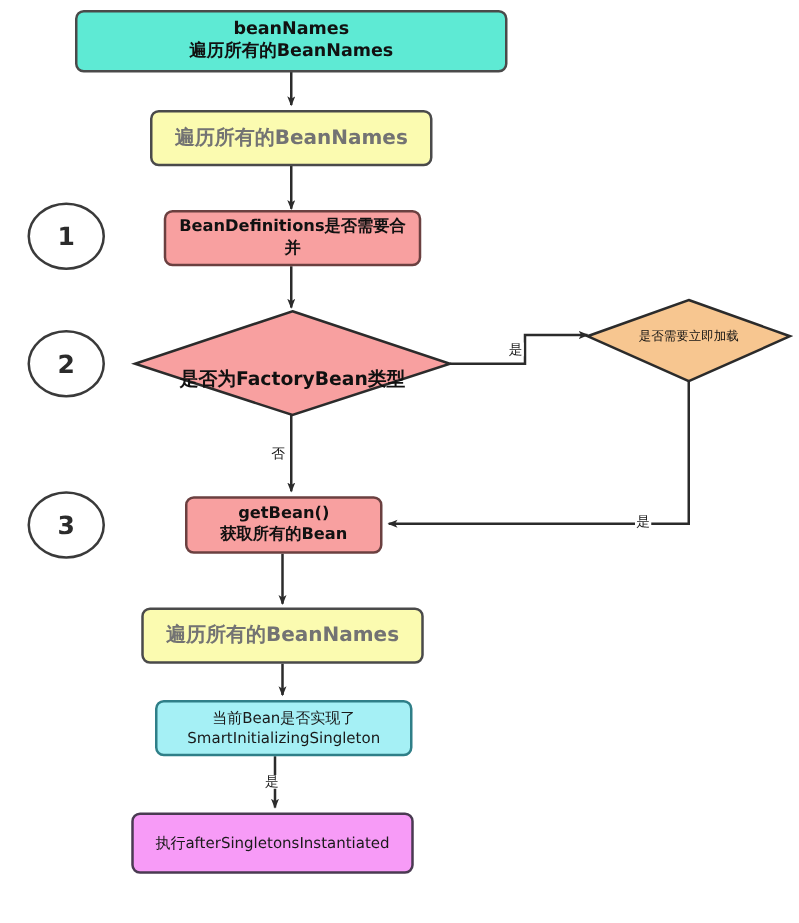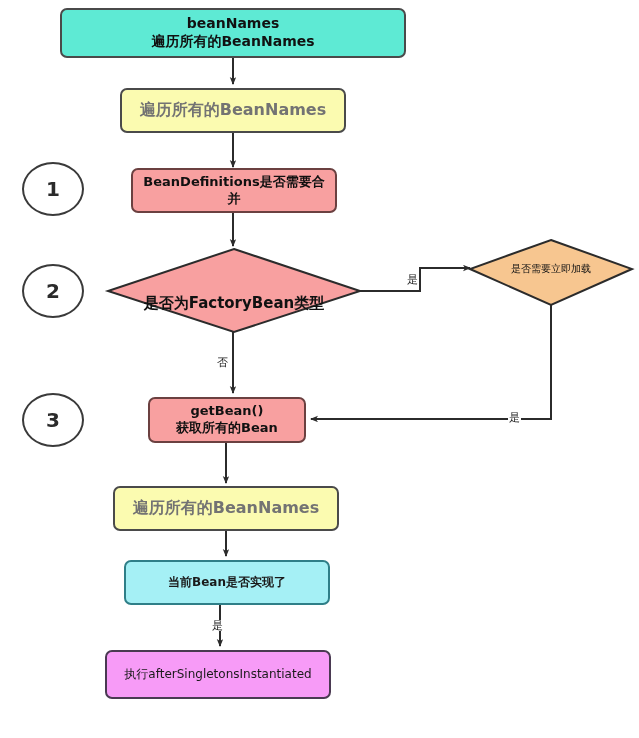--- a/index.html
+++ b/index.html
@@ -43,21 +43,21 @@
     width: 100%;
     padding: 0 6px;
   }
   .node .line2 {
     display: block;
   }
   
   .n-green  { background: #5eead4; border-color: #4a4a4a; color: #111111; font-weight: bold; }
   .n-yellow { background: #fbfbb0; border-color: #4a4a4a; color: #737373; font-weight: bold; }
   .n-red    { background: #f8a0a0; border-color: #6b4040; color: #111111; font-weight: bold; }
-  .n-cyan   { background: #a5f0f5; border-color: #2f7f88; color: #1a1a1a; font-weight: bold; }
+  .n-cyan   { background: #a5f0f5; border-color: #2f7f88; color: #1a1a1a; font-weight: normal; }
   .n-magenta{ background: #f79bf7; border-color: #4a3a52; color: #1a1a1a; font-weight: normal; }
 
   
   .diamond-label {
     position: absolute;
     display: flex;
     align-items: center;
     justify-content: center;
     color: #111111;
     pointer-events: none;
@@ -148,20 +148,21 @@
     </span>
   </div>
 
   <div class="node n-yellow" style="left:113px; top:486px; width:226px; height:45px; font-size:16px;">
     <span class="txt">遍历所有的BeanNames</span>
   </div>
 
   <div class="node n-cyan" style="left:124px; top:560px; width:206px; height:45px; font-size:12px;">
     <span class="txt">
       <span>当前Bean是否实现了</span>
+      <span class="line2">SmartInitializingSingleton</span>
     </span>
   </div>
 
   <div class="node n-magenta" style="left:105px; top:650px; width:226px; height:49px; font-size:12px;">
     <span class="txt">
       <span>执行afterSingletonsInstantiated</span>
     </span>
   </div>
 
   <div class="edge-label" style="left:406px; top:274px;">

